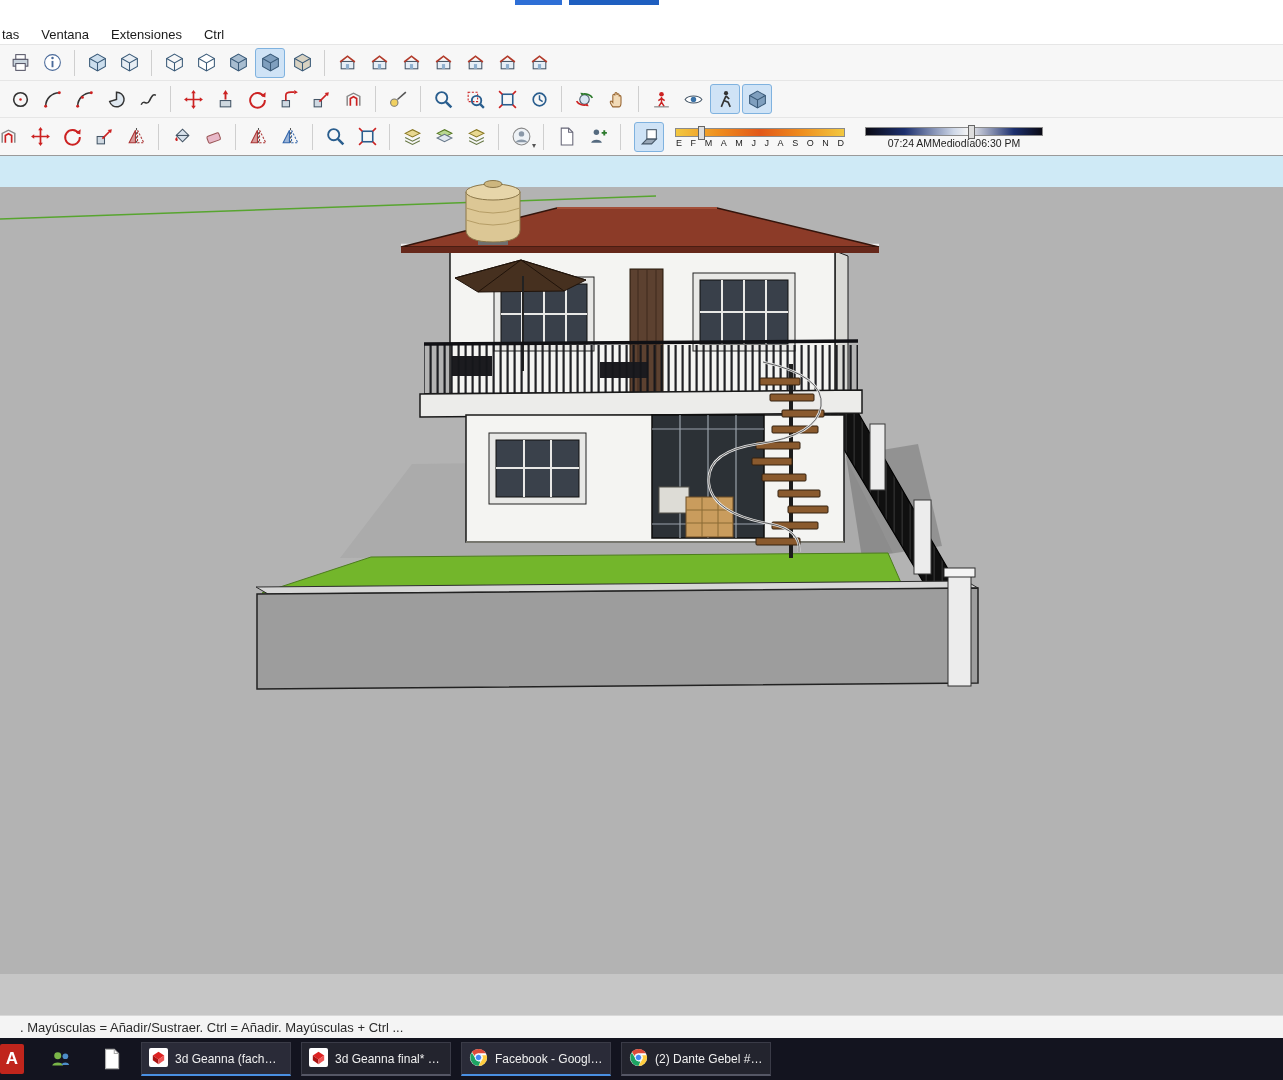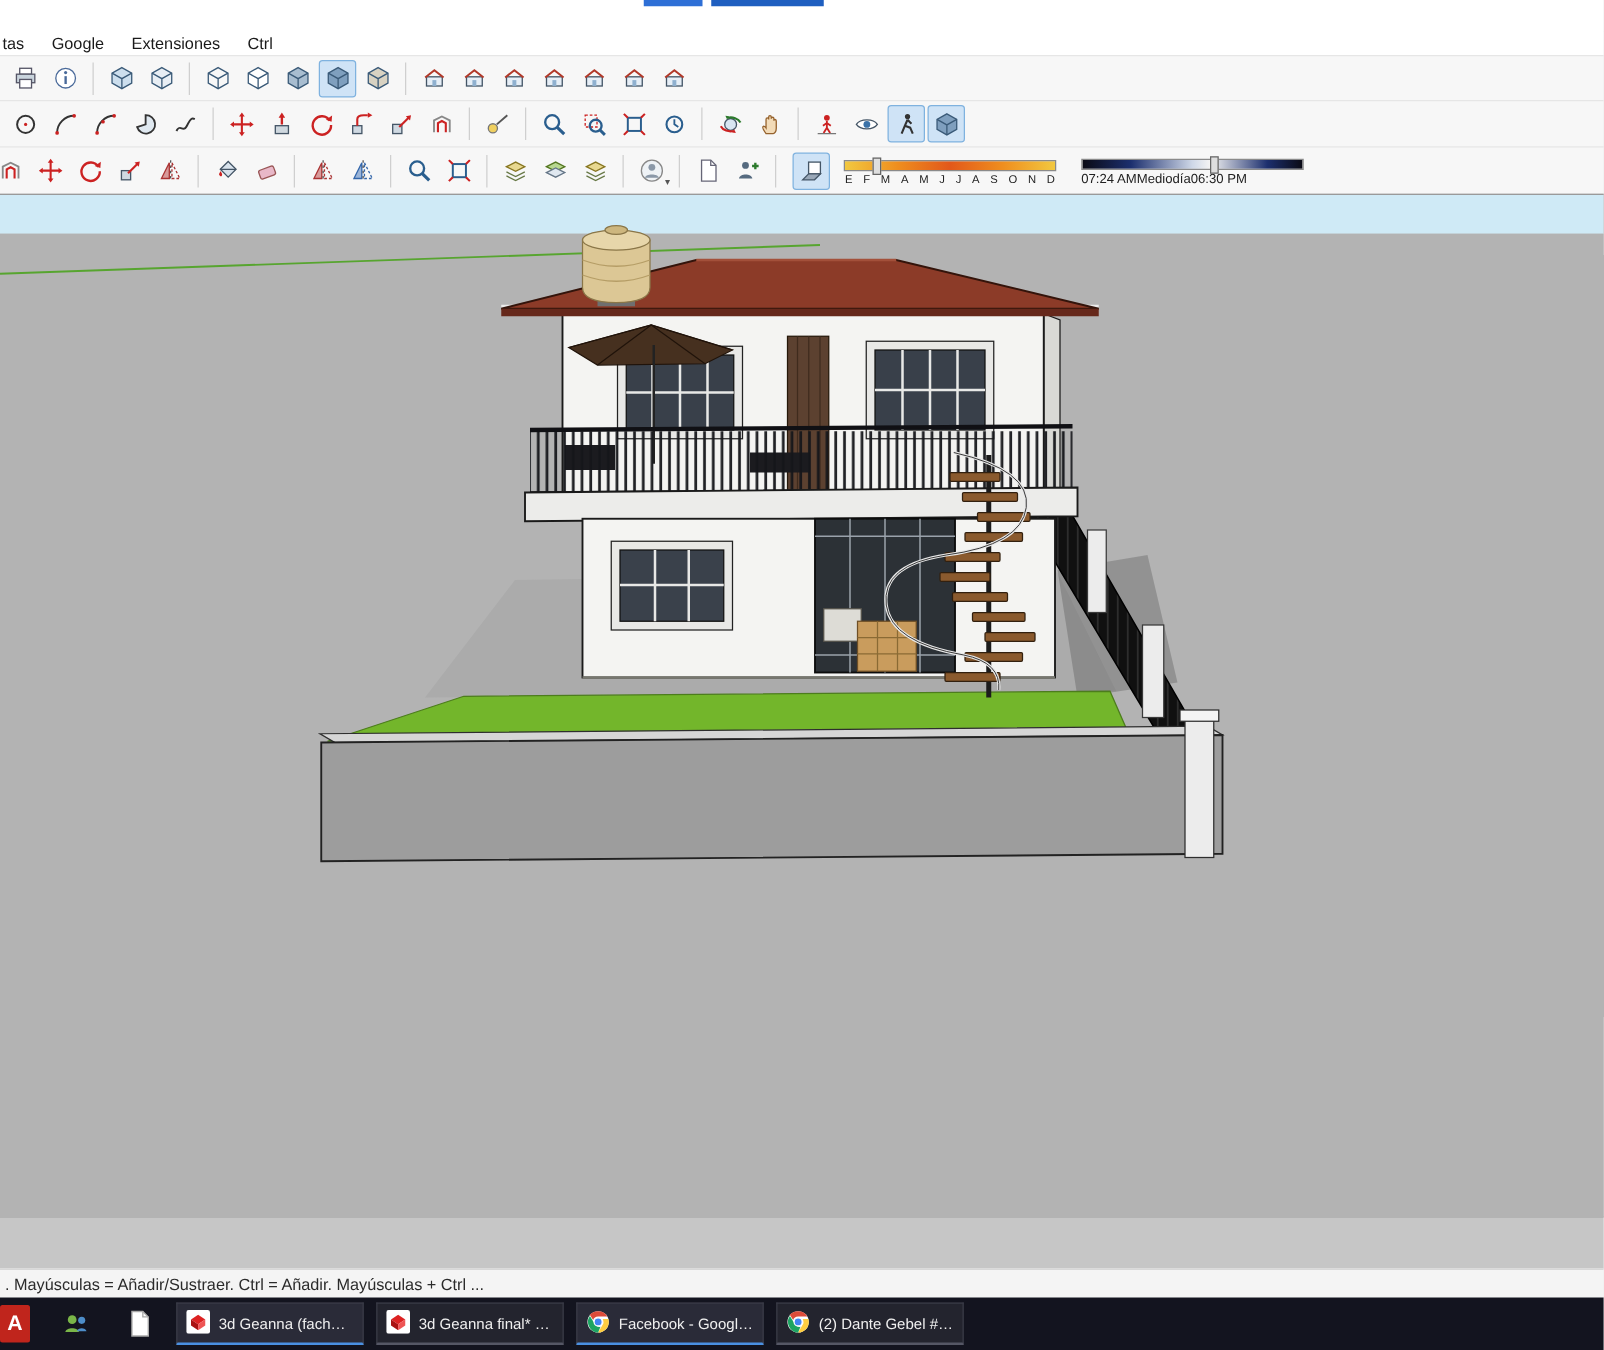--- a/index.html
+++ b/index.html
@@ -30,29 +30,29 @@
   .tb-sep { width:1px; height:26px; background:#cfcfcf; margin:0 6px; flex:0 0 auto; }
   .dd-arrow { font-size:8px; color:#555; position:absolute; right:-1px; bottom:1px; }
 
   
   .shadow-panel { display:flex; align-items:center; margin-left:6px; }
   .shadow-group { display:flex; flex-direction:column; align-items:stretch; margin:0 10px; }
   .date-track { width:170px; height:9px; border:1px solid #8a8a8a; background:linear-gradient(90deg,#f2c840,#ef8e1e 25%,#e2581a 50%,#ef8e1e 75%,#f2c840); position:relative; margin-top:3px; }
   .time-track { width:178px; height:9px; border:1px solid #8a8a8a; background:linear-gradient(90deg,#0a0a14,#1c2f6e 22%,#cfd8e8 50%,#f4f4f4 58%,#1c2f6e 84%,#0a0a14); position:relative; margin-top:3px; }
   .slider-thumb { position:absolute; top:-3px; width:7px; height:14px; background:#dedede; border:1px solid #666; }
   .month-letters { display:flex; justify-content:space-between; font-size:9px; color:#222; width:170px; padding:0 1px; margin-top:1px; }
-  .time-labels { display:flex; justify-content:flex-start; font-size:10.5px; color:#222; width:178px; margin-top:1px; }
+  .time-labels { display:flex; justify-content:center; font-size:10.5px; color:#222; width:178px; margin-top:1px; }
 
   
   .viewport { flex:0 0 auto; height:818px; border-top:1px solid #9a9a9a; position:relative; background:#b3b3b3; }
   .viewport svg { display:block; width:1283px; height:818px; }
 
   
   .lowerband { height:42px; background:#c6c6c6; border-top:1px solid #a0a0a0; flex:0 0 auto; }
-  .statusbar { height:23px; background:#f4f4f4; border-top:1px solid #d8d8d8; display:flex; align-items:center; padding-left:4px; font-size:13px; color:#2b2b2b; flex:0 0 auto; white-space:nowrap; }
+  .statusbar { height:23px; background:#f4f4f4; border-top:1px solid #d8d8d8; display:flex; align-items:center; padding-left:20px; font-size:13px; color:#2b2b2b; flex:0 0 auto; white-space:nowrap; }
 
   
   .taskbar { height:42px; background:#13141f; display:flex; align-items:center; flex:0 0 auto; }
   .qicon { width:26px; height:26px; margin:0 12px; display:flex; align-items:center; justify-content:center; cursor:pointer; }
   .qicon.autocad { background:#c0251c; color:#fff; font-weight:bold; font-size:17px; border-radius:2px; margin-left:0; width:24px; height:30px; }
   .qicon svg { width:24px; height:24px; }
   .task-btn { width:150px; height:34px; margin:0 5px; background:#23242e; border:1px solid #3a3b47; border-bottom:2px solid #555765; display:flex; align-items:center; gap:7px; padding:0 7px; cursor:pointer; }
   .task-btn.active { border-bottom:2px solid #4a90e2; background:#2a2b38; }
   .task-btn svg { width:19px; height:19px; flex:0 0 auto; }
   .task-label { color:#f0f0f0; font-size:12px; white-space:nowrap; overflow:hidden; text-overflow:ellipsis; }
@@ -62,21 +62,21 @@
 
 <div id="app">
 
   <div class="topstrip">
     <div class="artifact-bar artifact-1"></div>
     <div class="artifact-bar artifact-2"></div>
   </div>
 
   <div class="menubar" id="menubar">
       <span class="menu-item">tas</span>
-      <span class="menu-item">Google</span>
+      <span class="menu-item">Ventana</span>
       <span class="menu-item">Extensiones</span>
       <span class="menu-item">Ctrl</span>
     </div>
 
   <div class="toolbar row1">
     <div class="tb-items">
         <button class="tb-btn">
           <svg viewBox="0 0 20 20">
             <rect x="5.5" y="2.5" width="9" height="4.5" fill="#fff" stroke="#556"></rect>
             <rect x="3" y="7" width="14" height="6.5" fill="#c9d4dd" stroke="#556"></rect>

